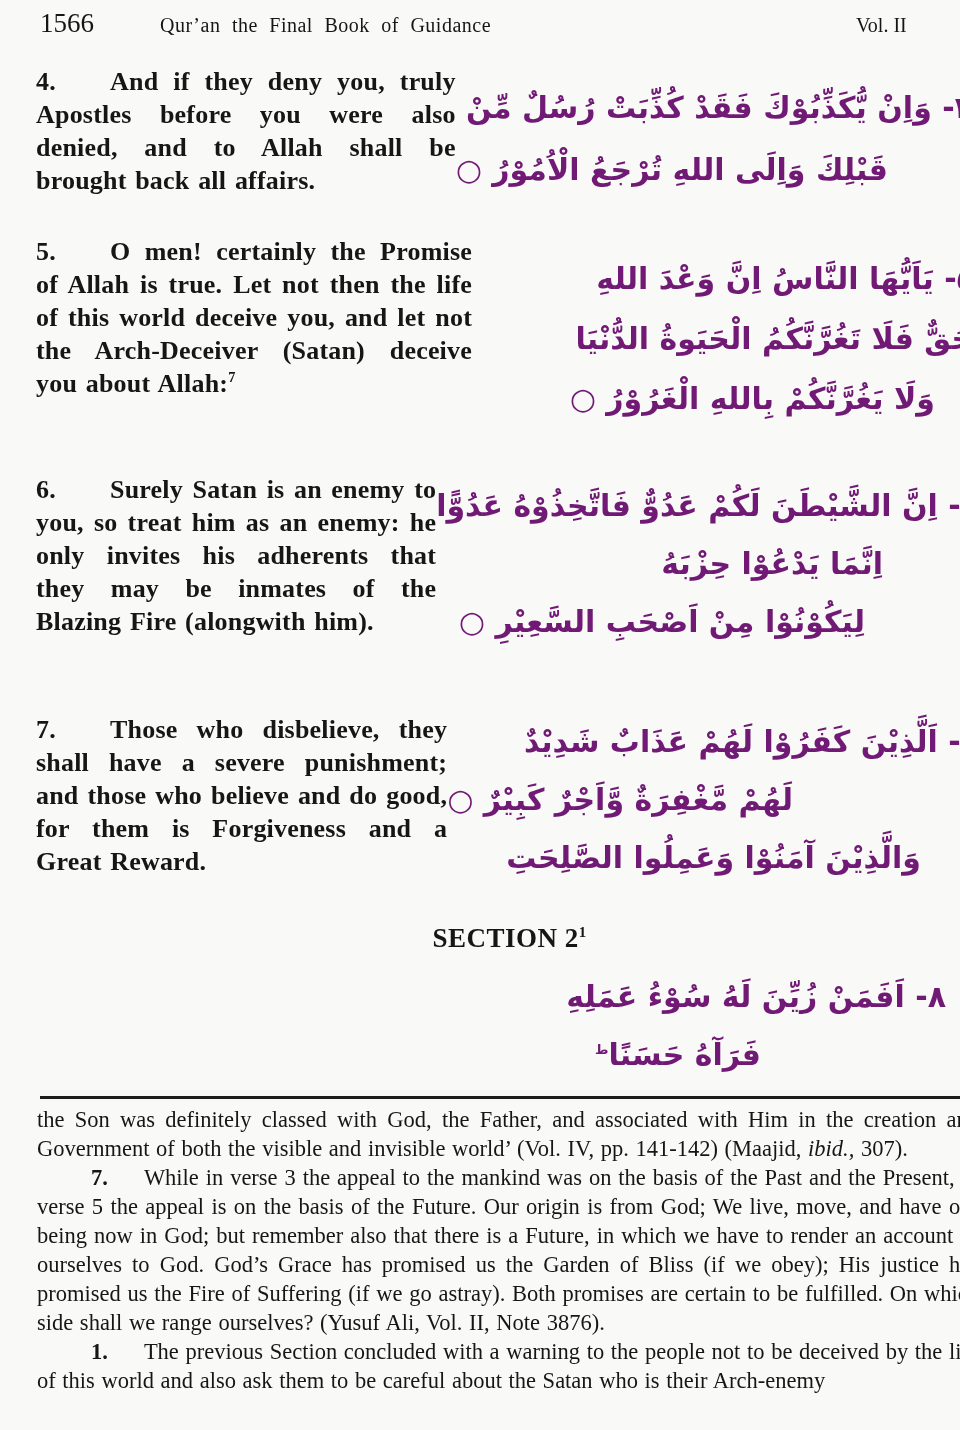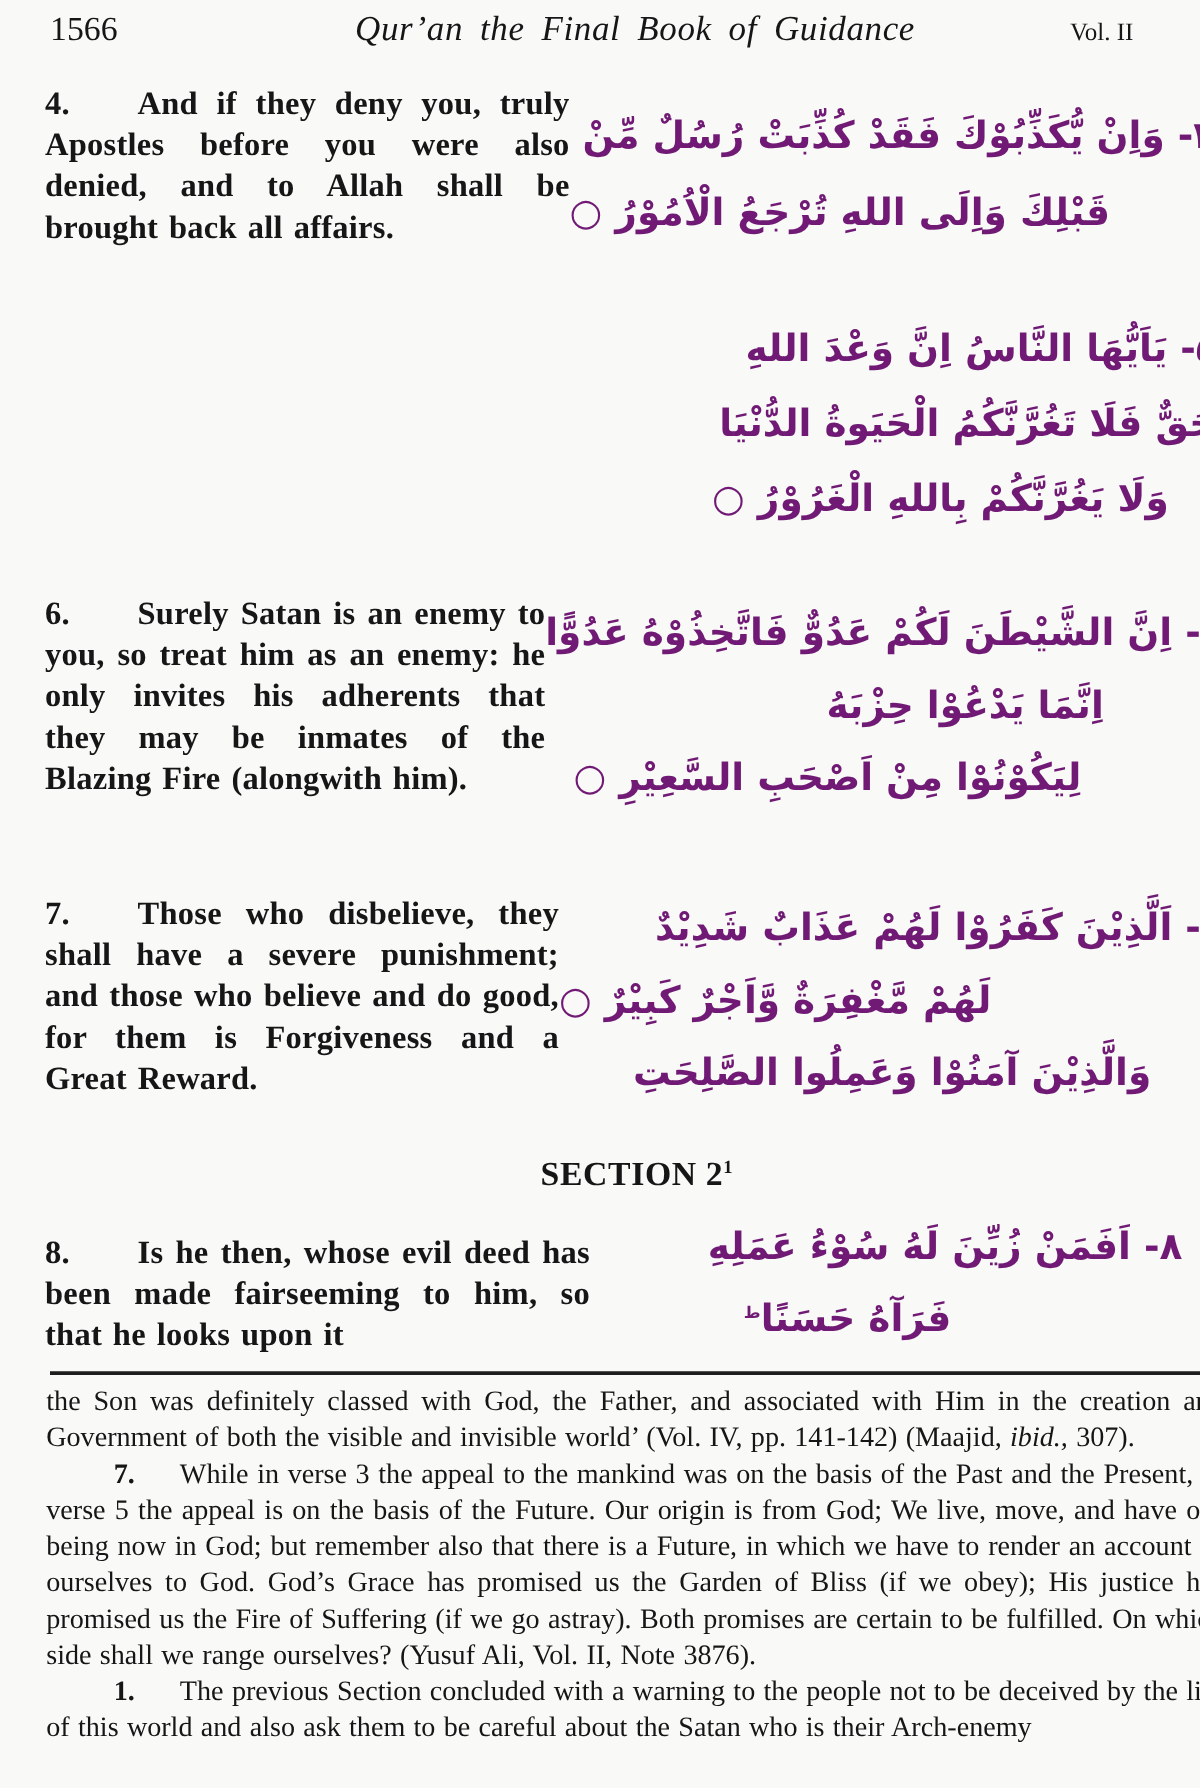--- a/index.html
+++ b/index.html
@@ -4,21 +4,21 @@
 <style>
   html,body{margin:0;padding:0;background:#f9f9f7;}
   .page{
     width:960px;height:1430px;background:#f9f9f7;color:#161616;
     font-family:"Liberation Serif","DejaVu Serif",serif;
     overflow:hidden;position:relative;box-sizing:border-box;margin-left:28px;
   }
   
   .hdr{display:flex;align-items:baseline;padding:8px 12px 0 12px;}
   .pgnum{font-size:27px;width:120px;}
-  .runtitle{flex:1;text-align:center;font-style:italic;font-size:28px;word-spacing:6px;letter-spacing:.5px;}
+  .runtitle{flex:1;font-size:20px;word-spacing:6px;letter-spacing:.5px;}
   .vol{width:120px;font-size:20px;}
   
   main{padding:0 5px 0 8px;}
   .row{display:flex;position:relative;}
   .eng{width:436px;}
   .eng p{margin:0;font-weight:bold;font-size:26px;line-height:33px;text-align:justify;letter-spacing:.2px;word-spacing:2px;}
   .vnum{display:inline-block;width:74px;}
   .ar{flex:1;direction:rtl;text-align:right;font-family:"DejaVu Sans",sans-serif;font-weight:bold;font-size:30px;color:#701a75;}
   .aline{white-space:nowrap;}
   .v4{margin-top:26px;min-height:138px;}
@@ -65,20 +65,23 @@
       <div class="eng">
         <p><span class="vnum">4.</span><span>And if they deny you, truly Apostles before you were also denied, and to Allah shall be brought back all affairs.</span></p>
       </div>
       <div class="ar">
         <div class="aline" style="padding-right:10px">۴- وَاِنْ يُّكَذِّبُوْكَ فَقَدْ كُذِّبَتْ رُسُلٌ مِّنْ</div>
         <div class="aline" style="padding-right:95px">قَبْلِكَ وَاِلَى اللهِ تُرْجَعُ الْاُمُوْرُ ○</div>
       </div>
     </section>
 
     <section class="row v5">
+      <div class="eng">
+        <p><span class="vnum">5.</span><span>O men! certainly the Promise of Allah is true. Let not then the life of this world deceive you, and let not the Arch-Deceiver (Satan) deceive you about Allah:</span><sup>7</sup></p>
+      </div>
       <div class="ar">
         <div class="aline" style="padding-right:8px">۵- يَاَيُّهَا النَّاسُ اِنَّ وَعْدَ اللهِ</div>
         <div class="aline" style="padding-right:10px">حَقٌّ فَلَا تَغُرَّنَّكُمُ الْحَيَوةُ الدُّنْيَا</div>
         <div class="aline" style="padding-right:48px">وَلَا يَغُرَّنَّكُمْ بِاللهِ الْغَرُوْرُ ○</div>
       </div>
     </section>
 
     <section class="row v6">
       <div class="eng">
         <p><span class="vnum">6.</span><span>Surely Satan is an enemy to you, so treat him as an enemy: he only invites his adherents that they may be inmates of the Blazing Fire (alongwith him).</span></p>
@@ -102,23 +105,20 @@
       <div class="ruku">
         <span class="r-top">١</span>
         <span>ع</span>
         <span>١٣</span>
       </div>
     </section>
 
     <h2 class="section"><span>SECTION 2</span><sup>1</sup></h2>
 
     <section class="row v8">
-      <div class="eng">
-        <p><span class="vnum">8.</span><span>Is he then, whose evil deed has been made fairseeming to him, so that he looks upon it</span></p>
-      </div>
       <div class="ar">
         <div class="aline" style="padding-right:37px">۸- اَفَمَنْ زُيِّنَ لَهُ سُوْءُ عَمَلِهِ</div>
         <div class="aline" style="padding-right:222px"><span>فَرَآهُ حَسَنًا</span><sup class="waqf">ط</sup></div>
       </div>
     </section>
 
   </main>
 
   <footer>
     <div class="rule"></div>

